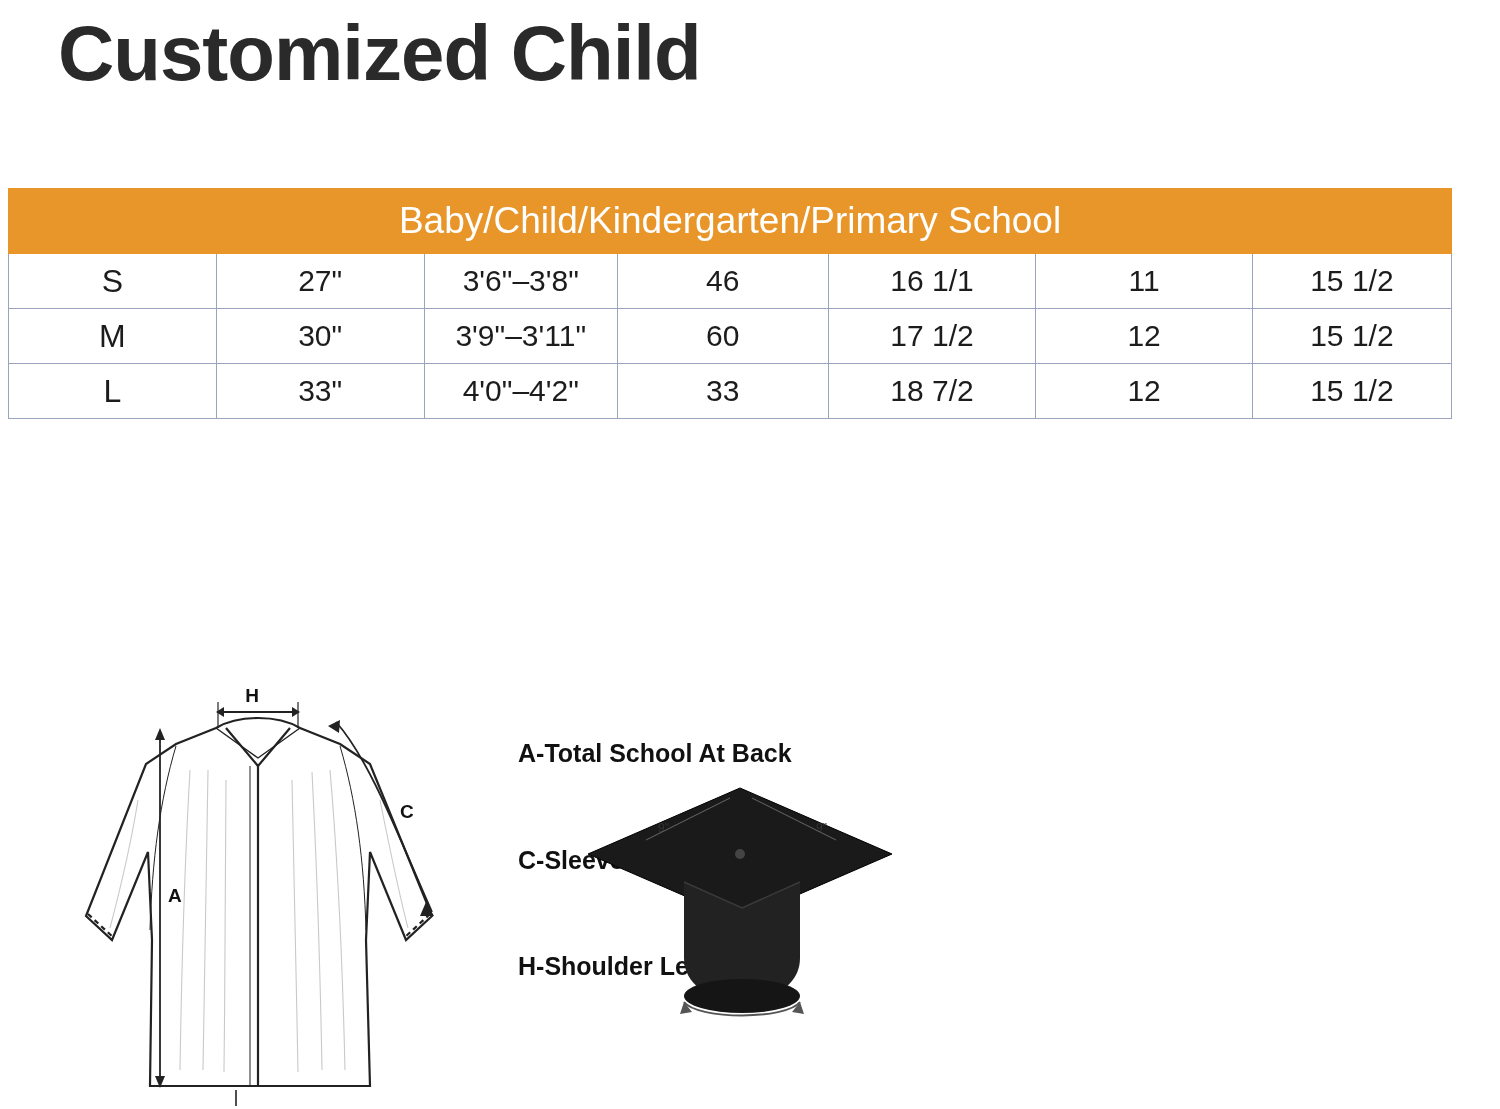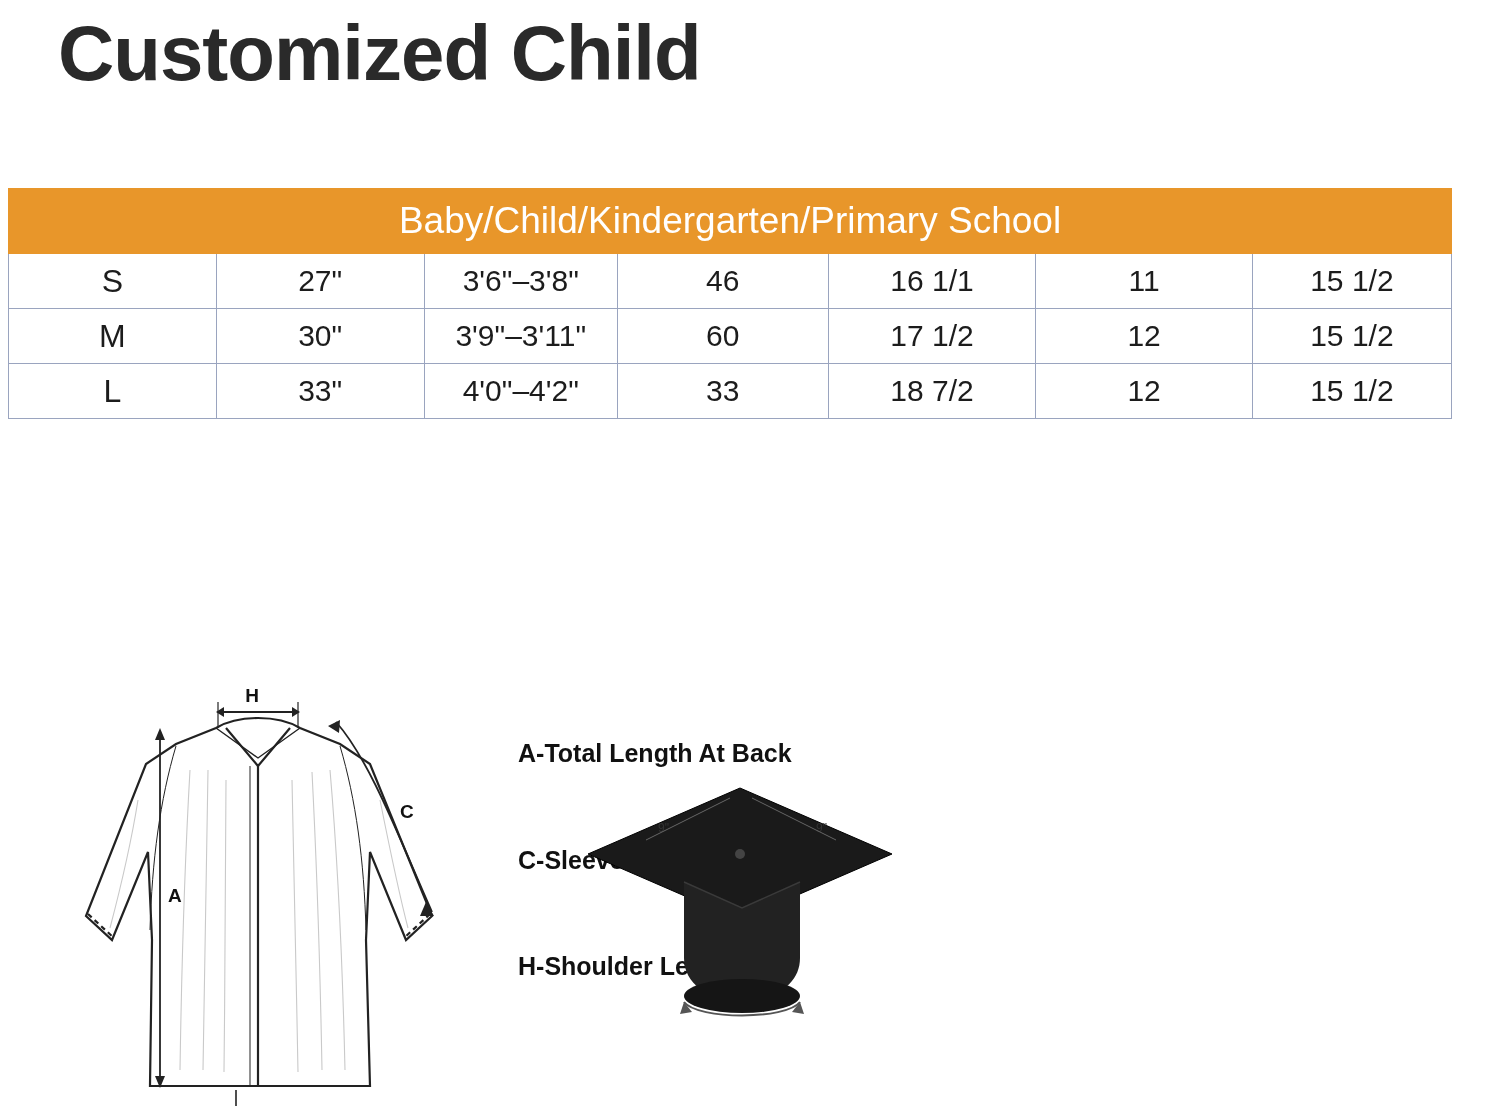--- a/index.html
+++ b/index.html
@@ -231,21 +231,21 @@
         <line x1="196" y1="450" x2="196" y2="466"></line>
       </g>
 
       <text x="212" y="62" font-family="Liberation Sans, sans-serif" font-size="19" font-weight="bold" fill="#111" text-anchor="middle">H</text>
       <text x="360" y="178" font-family="Liberation Sans, sans-serif" font-size="19" font-weight="bold" fill="#111">C</text>
       <text x="128" y="262" font-family="Liberation Sans, sans-serif" font-size="19" font-weight="bold" fill="#111">A</text>
     </svg>
   </div>
 
   <div class="legend">
-    <div>A-Total Length At Back</div>
+    <div>A-Total School At Back</div>
     <div>C-Sleeve Length</div>
     <div>H-Shoulder Length</div>
   </div>
 
   <div class="cap-block">
     <svg width="330" height="330" viewBox="0 0 330 330">
 
       <polygon points="160,18 312,84 160,150 8,84" fill="#1a1a1a"></polygon>
       <polygon points="160,18 312,84 160,150 8,84" fill="none" stroke="#000" stroke-width="1"></polygon>
 

